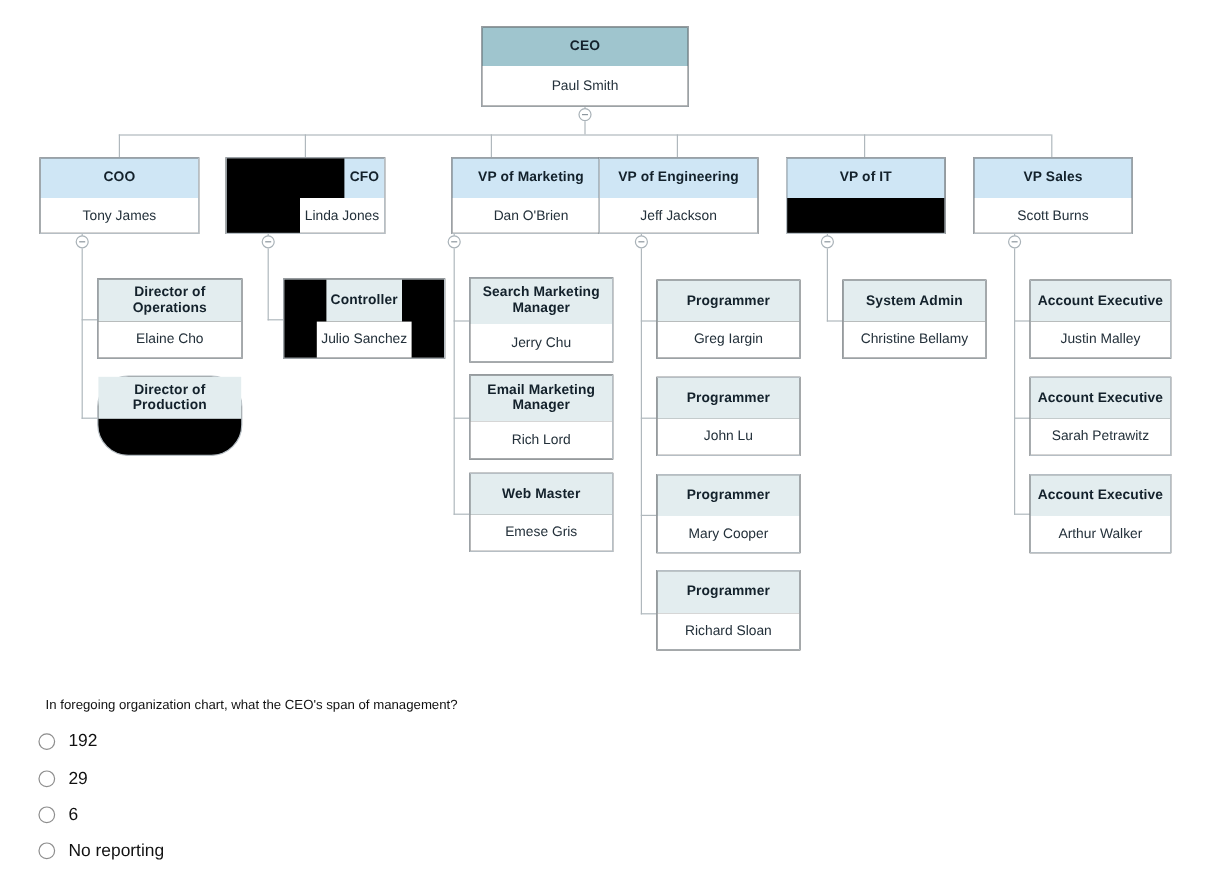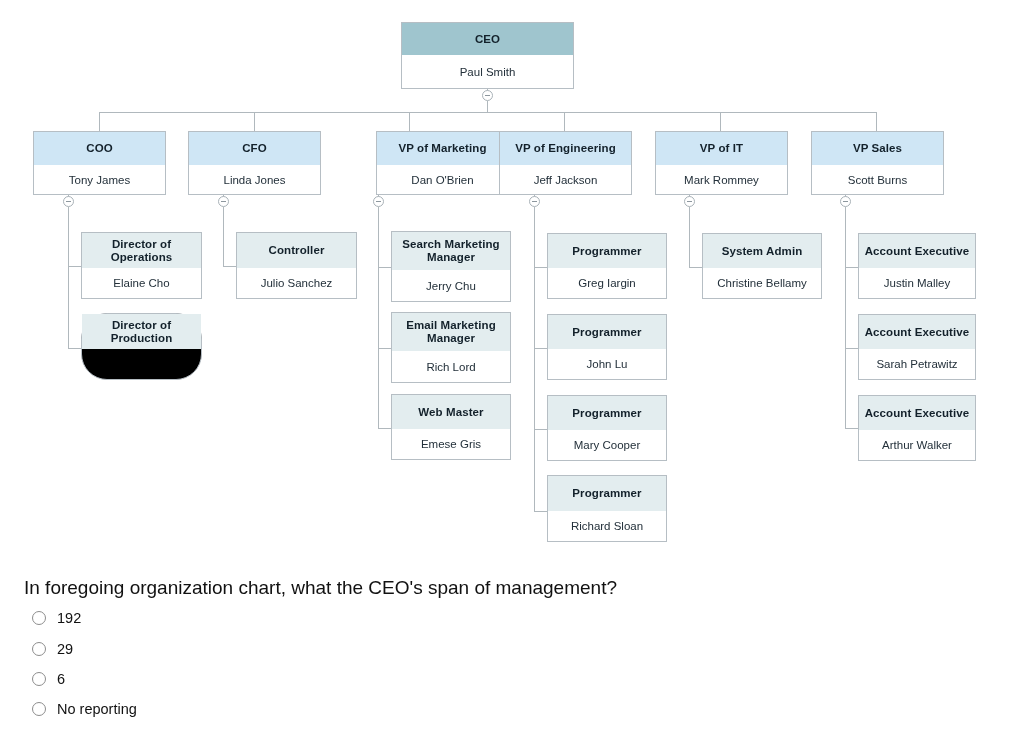--- a/index.html
+++ b/index.html
@@ -68,23 +68,23 @@
     content: "";
     position: absolute;
     left: 2px; right: 2px; top: 4px;
     height: 1px;
     background: #8d979e;
   }
 
   
   #question {
     position: absolute;
-    left: 24px; top: 578px;
+    left: 38px; top: 578px;
     width: 700px;
-    font-size: 19px;
+    font-size: 11px;
     color: #111111;
     line-height: 20px;
   }
   .option {
     position: absolute;
     left: 32px;
     display: flex;
     align-items: center;
     gap: 11px;
     font-size: 14.5px;
@@ -156,50 +156,49 @@
 
   <div class="node lvl0" style="left:401px; top:22px; width:173px; height:67px;">
     <div class="title" style="height:32px;">CEO</div>
     <div class="name">Paul Smith</div>
   </div>
 
   <div class="node lvl1" style="left:33px; top:131px; width:133px; height:64px;">
     <div class="title" style="height:33px;">COO</div>
     <div class="name">Tony James</div>
   </div>
-  <div class="node lvl1" style="left:188px; top:131px; width:133px; height:64px;">
+  <div class="node lvl1" style="left:188px; top:131px; width:133px; height:64px;align-items:flex-end;">
     <div class="title" style="height:33px;">CFO</div>
     <div class="name">Linda Jones</div>
   </div>
   <div class="node lvl1" style="left:343px; top:131px; width:133px; height:64px;margin-left:33px;">
     <div class="title" style="height:33px;">VP of Marketing</div>
     <div class="name">Dan O'Brien</div>
   </div>
   <div class="node lvl1" style="left:499px; top:131px; width:133px; height:64px;">
     <div class="title" style="height:33px;">VP of Engineering</div>
     <div class="name">Jeff Jackson</div>
   </div>
   <div class="node lvl1" style="left:655px; top:131px; width:133px; height:64px;">
     <div class="title" style="height:33px;">VP of IT</div>
-    <div class="name">Mark Rommey</div>
   </div>
   <div class="node lvl1" style="left:811px; top:131px; width:133px; height:64px;">
     <div class="title" style="height:33px;">VP Sales</div>
     <div class="name">Scott Burns</div>
   </div>
 
   <div class="node lvl2" style="left:81px; top:232px; width:121px; height:67px;">
     <div class="title" style="height:35px;">Director of Operations</div>
     <div class="name">Elaine Cho</div>
   </div>
   <div class="node lvl2" style="left:81px; top:313px; width:121px; height:67px;border-radius:26px;">
     <div class="title" style="height:35px;">Director of Production</div>
   </div>
 
-  <div class="node lvl2" style="left:236px; top:232px; width:121px; height:67px;">
+  <div class="node lvl2" style="left:236px; top:232px; width:135px; height:67px;align-items:center;">
     <div class="title" style="height:35px;">Controller</div>
     <div class="name">Julio Sanchez</div>
   </div>
 
   <div class="node lvl2" style="left:391px; top:231px; width:120px; height:71px;">
     <div class="title" style="height:38px;">Search Marketing Manager</div>
     <div class="name">Jerry Chu</div>
   </div>
   <div class="node lvl2" style="left:391px; top:312px; width:120px; height:71px;">
     <div class="title" style="height:38px;">Email Marketing Manager</div>

